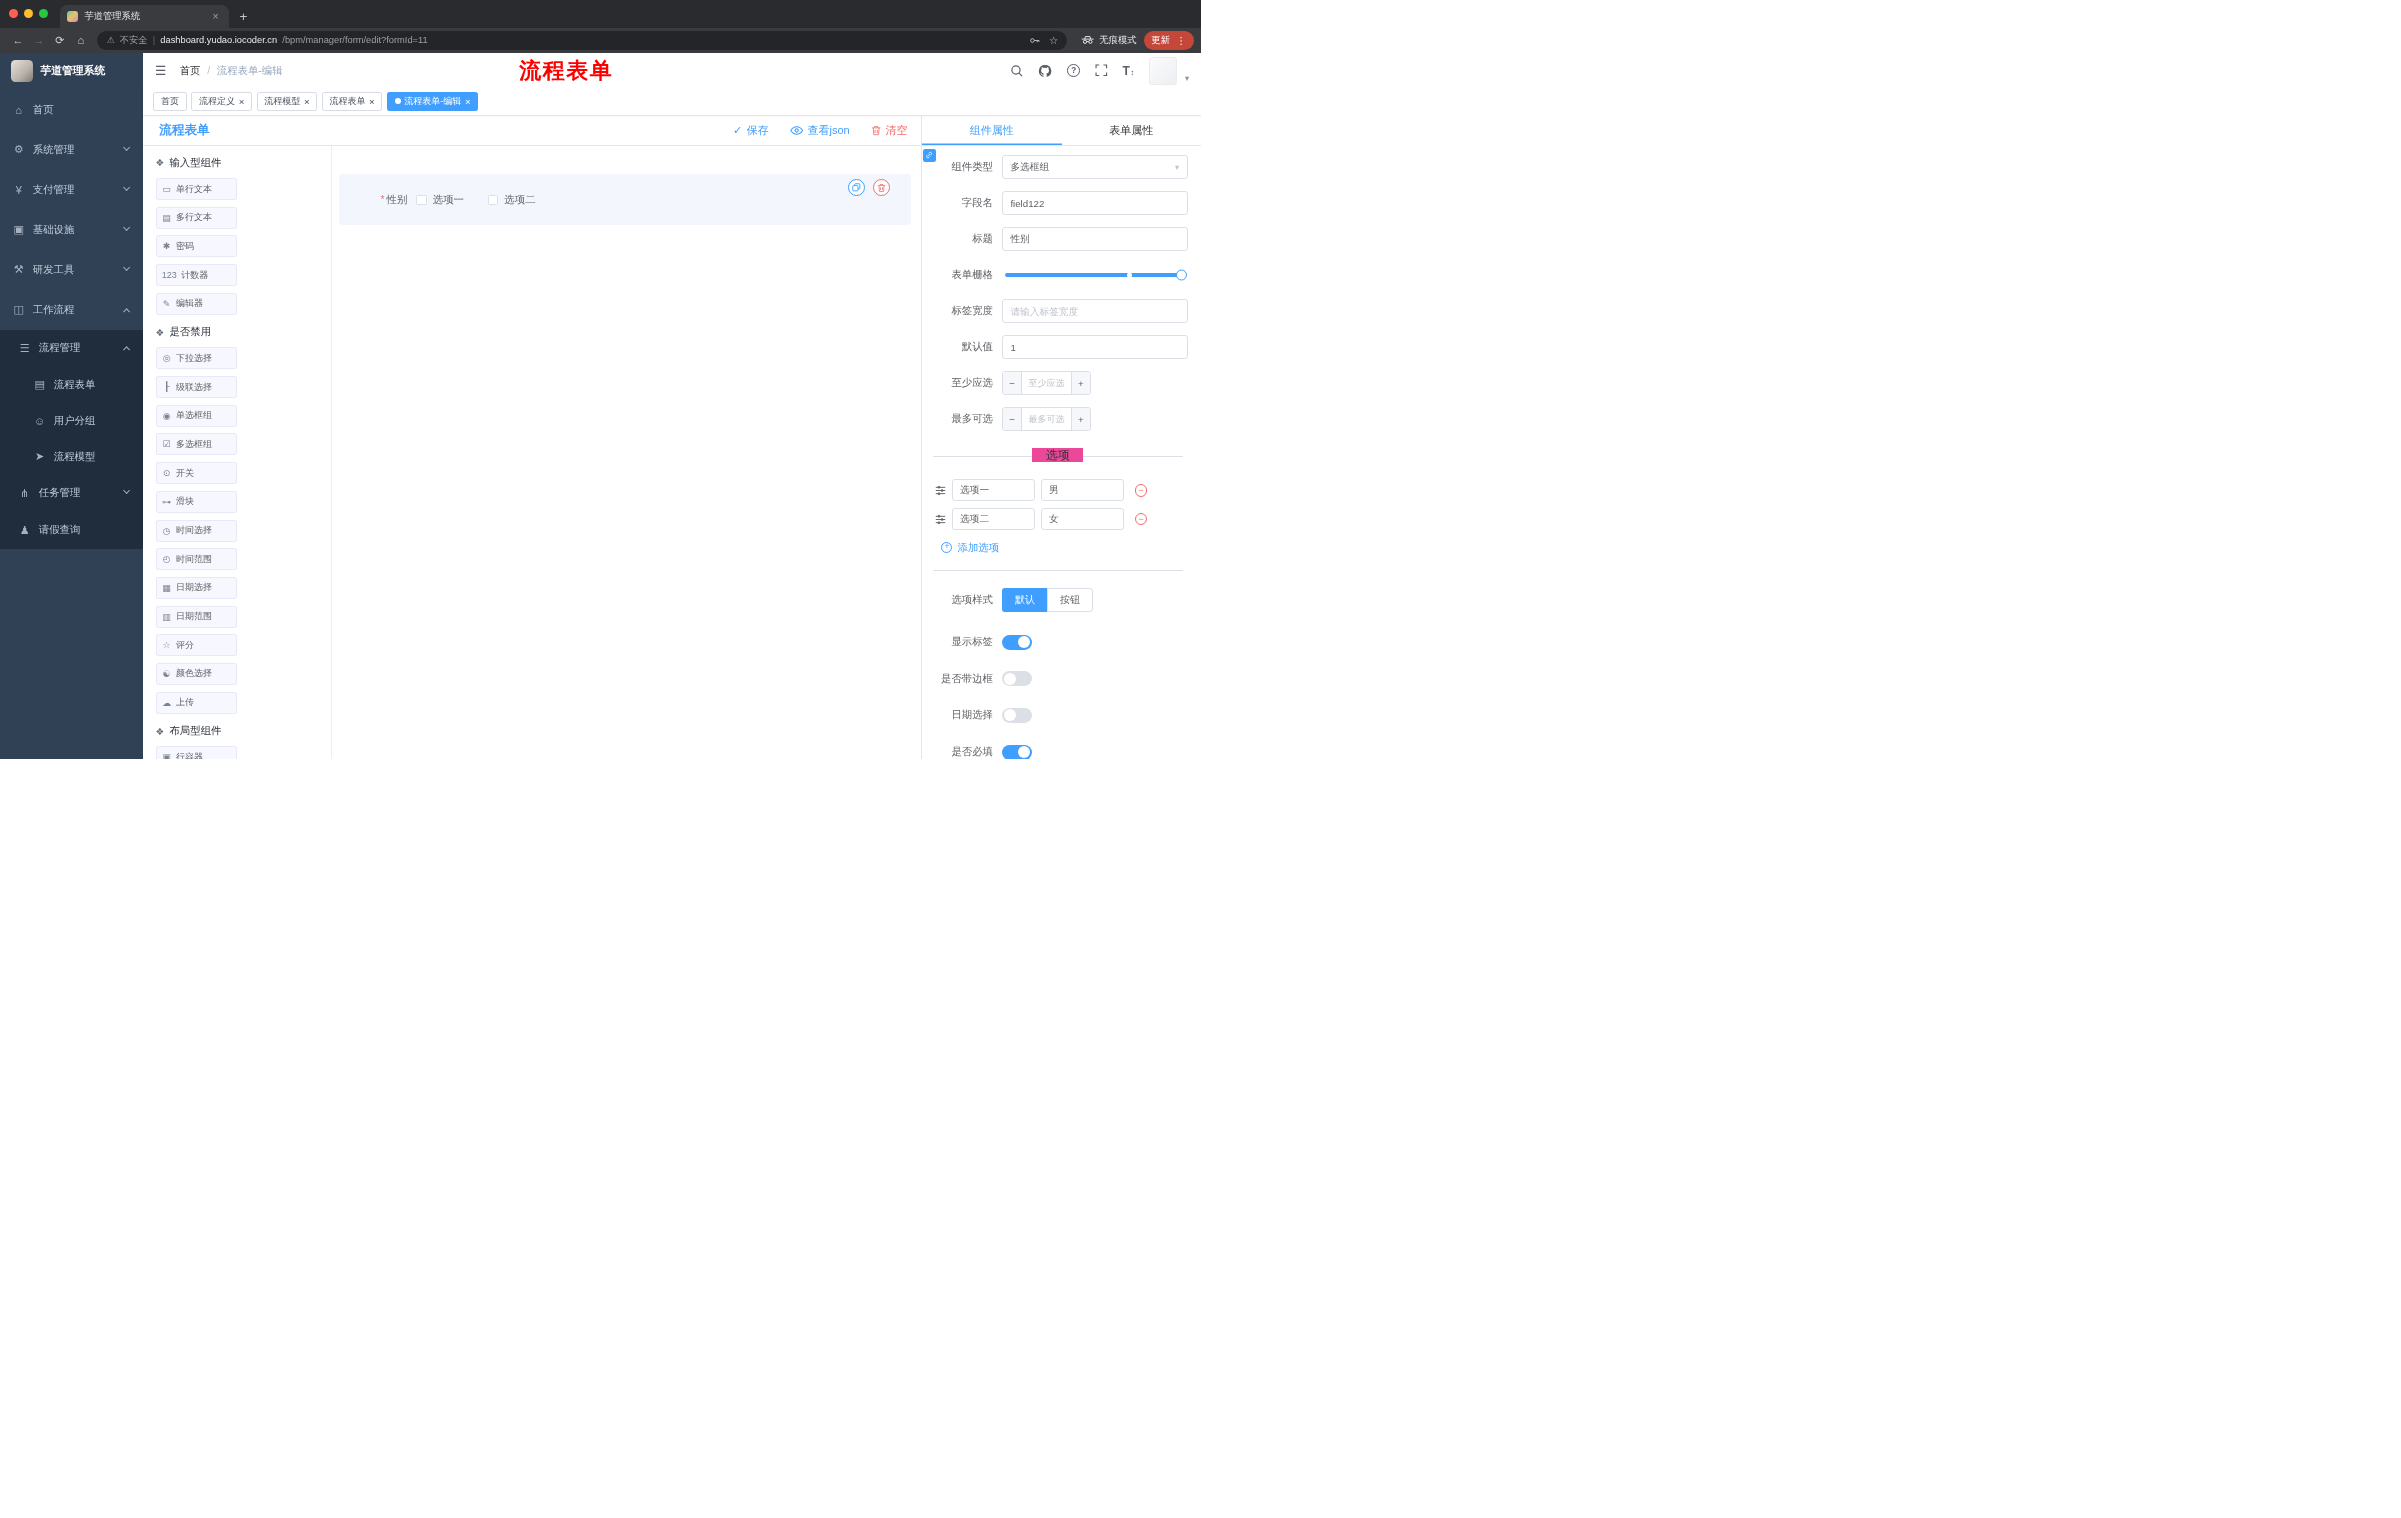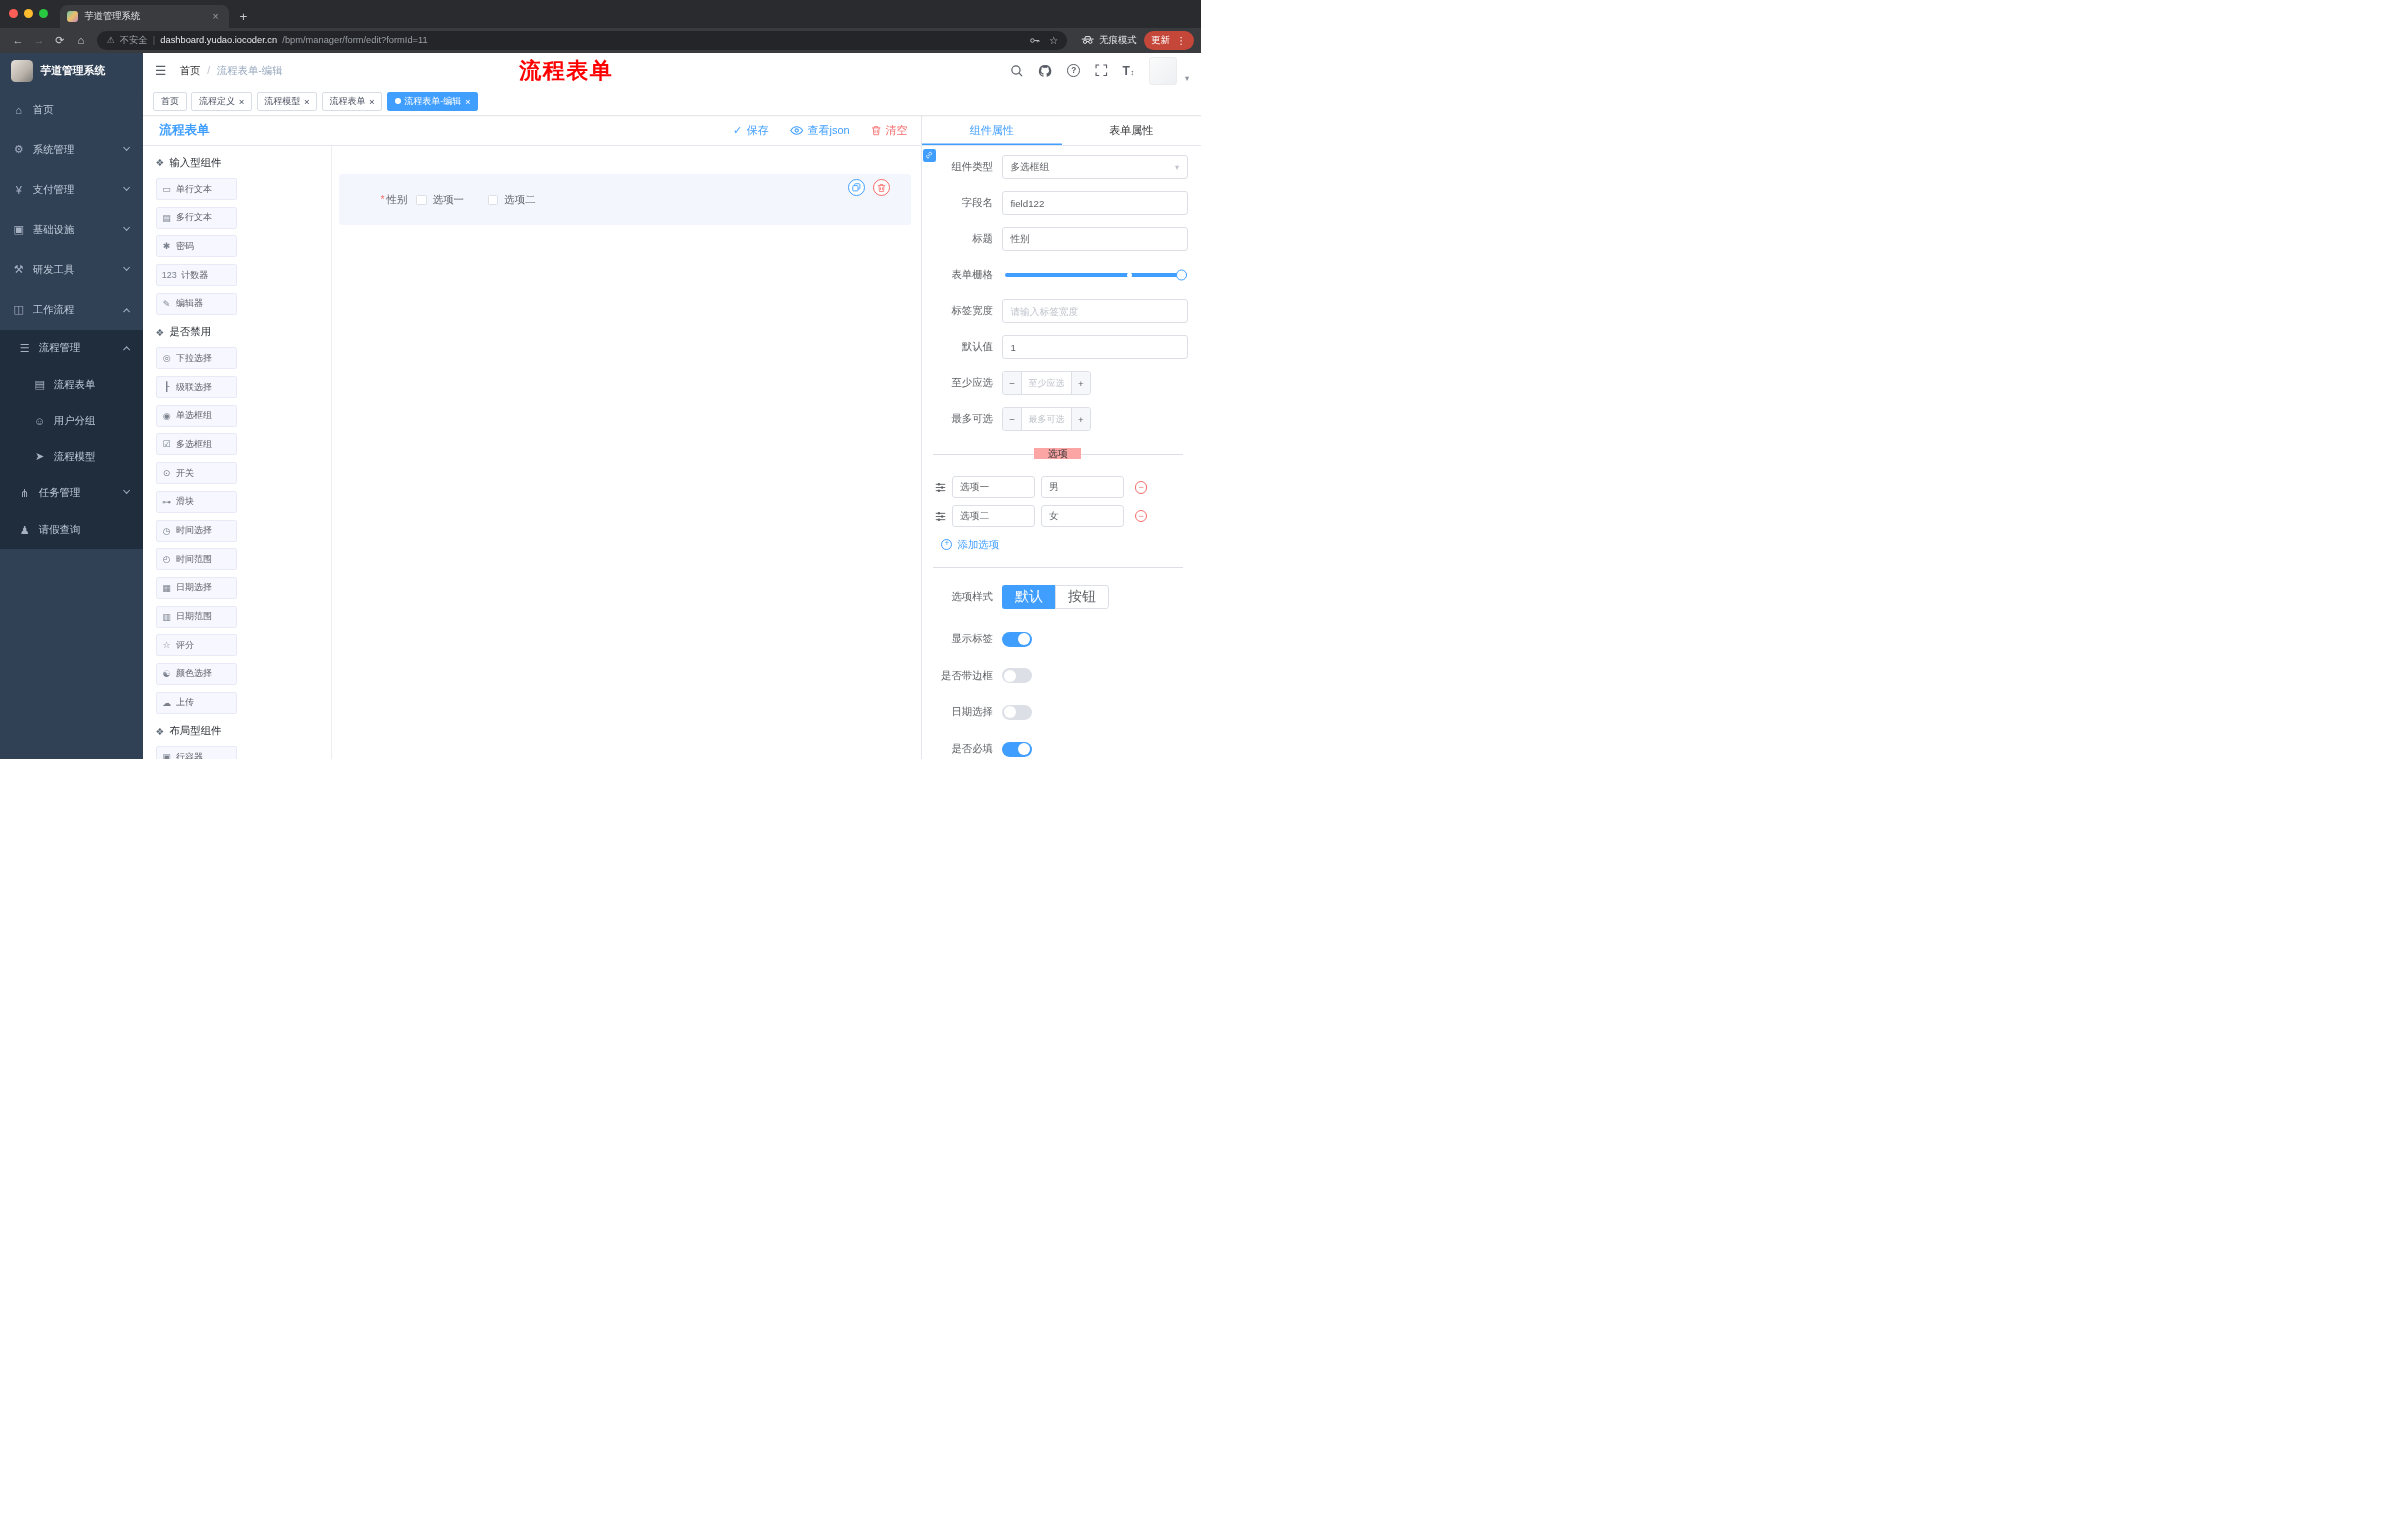--- a/index.html
+++ b/index.html
@@ -118,29 +118,29 @@
   .slider-rail{height:3.7px;width:100%;background:#409eff;border-radius:2.2px}
   .slider-stop{position:absolute;left:68%;top:50%;transform:translateY(-50%);width:4.5px;height:4.5px;background:#fff;border-radius:50%}
   .slider-handle{position:absolute;right:-2.2px;top:50%;transform:translateY(-50%);width:11px;height:11px;background:#fff;border:1.9px solid #409eff;border-radius:50%}
   .stepper{display:flex;width:89px;height:24px;border:0.7px solid #dcdfe6;border-radius:3px;overflow:hidden}
   .stepper-btn{width:19.3px;background:#f5f7fa;color:#606266;display:flex;align-items:center;justify-content:center;font-size:9.7px;flex-shrink:0}
   .stepper-btn.minus{border-right:0.7px solid #dcdfe6}
   .stepper-btn.plus{border-left:0.7px solid #dcdfe6}
   .stepper-ph{flex:1;display:flex;align-items:center;justify-content:center;color:#c0c4cc;font-size:9px;background:#fff;white-space:nowrap;overflow:hidden}
   .divider{position:relative;text-align:center;margin:16.3px 4.5px 15px}
   .divider::before{content:"";position:absolute;left:0;right:0;top:50%;height:0.7px;background:#dcdfe6}
-  .divider-text{position:relative;background:#fca5a5;padding:0 13.4px;font-size:10px;color:#303133}
+  .divider-text{position:relative;background:#ec4899;padding:0 13.4px;font-size:12px;color:#303133}
   .opt-row{display:flex;align-items:center;gap:6px;margin:0 0 6.7px 7.4px}
   .opt-input{width:83px;height:22px;border:0.7px solid #dcdfe6;border-radius:3px;padding:0 6.7px;font-size:9.7px;color:#606266;outline:none}
   .opt-remove{width:12.6px;height:12.6px;border-radius:50%;border:0.7px solid #f56c6c;color:#f56c6c;font-size:9px;line-height:1;display:flex;align-items:center;justify-content:center;margin-left:4.5px;flex-shrink:0}
   .add-option{color:#409eff;font-size:10.4px;display:flex;align-items:center;gap:5.2px;margin:10.4px 0 13.4px 13.4px}
   .add-icon{width:11px;height:11px;border:0.7px solid #409eff;border-radius:50%;display:flex;align-items:center;justify-content:center;font-size:8.2px;line-height:1}
   .plain-divider{height:0.7px;background:#dcdfe6;margin:15px 4.5px 18px}
   .btn-group{display:flex}
-  .bg-btn{height:24px;padding:0 12px;border:0.7px solid #dcdfe6;font-size:14px;display:flex;align-items:center;color:#606266;background:#fff}
+  .bg-btn{height:24px;padding:0 12px;border:0.7px solid #dcdfe6;font-size:10px;display:flex;align-items:center;color:#606266;background:#fff}
   .bg-btn:first-child{border-radius:3px 0 0 3px;border-right:none}
   .bg-btn:last-child{border-radius:0 3px 3px 0}
   .bg-btn.active{background:#409eff;border-color:#409eff;color:#fff}
   .prow.style-row{margin-bottom:18px}
   .prow.switch-row{margin-bottom:12.6px;height:24px}
   .switch{width:30px;height:15px;border-radius:7.4px;background:#dcdfe6;position:relative;flex-shrink:0}
   .switch::after{content:"";position:absolute;width:12px;height:12px;background:#fff;border-radius:50%;top:1.5px;left:1.5px}
   .switch.on{background:#409eff}
   .switch.on::after{left:16.3px}
 </style>

